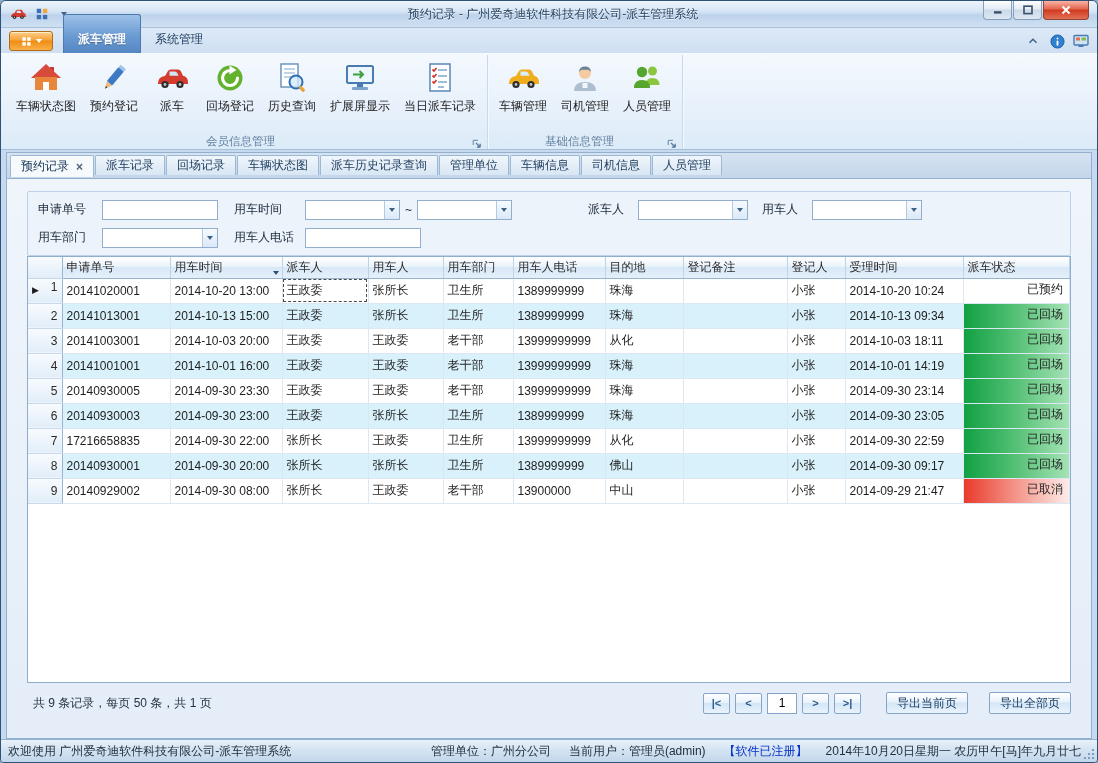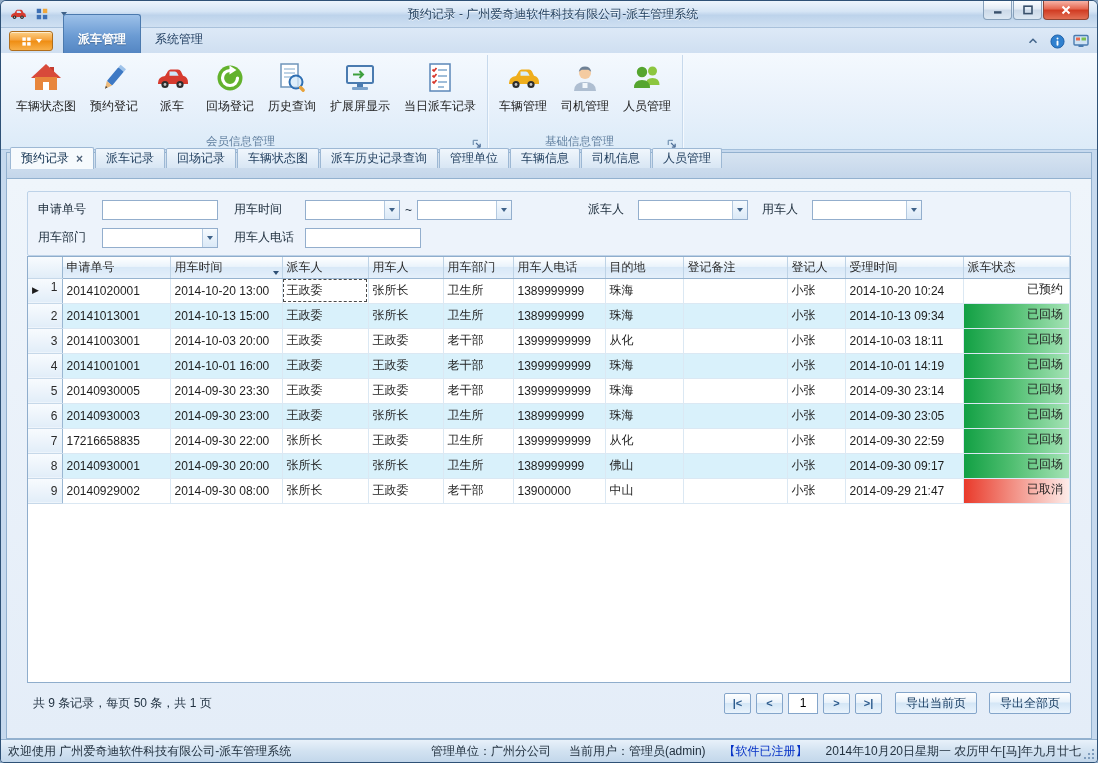--- a/index.html
+++ b/index.html
@@ -35,21 +35,21 @@
 .rgroup-items{display:flex;flex:1;align-items:flex-start;padding:3px 2px 0}
 .rbtn{display:flex;flex-direction:column;align-items:center;min-width:54px;padding:4px 7px 2px;border-radius:3px}
 .ricon{width:32px;height:32px}
 .rlabel{margin-top:4px;white-space:nowrap;color:#1e1e1e}
 .rgroup-label{height:17px;display:flex;align-items:flex-end;padding:0 3px;color:#5e7d9d}
 .gl-text{flex:1;text-align:center;font-size:11.5px}
 .launcher{width:11px;height:11px;flex:none}
 .ribbon-filler{flex:1}
 
 .workspace{flex:1;display:flex;flex-direction:column;margin:2px 5px 0;min-height:0}
-.doctabs{height:26px;flex:none;display:flex;align-items:center;background:linear-gradient(#d6e3f1,#c4d6ea);border:1px solid #93b1cf;border-bottom:none;padding:2px 3px 17px}
+.doctabs{height:26px;flex:none;display:flex;align-items:flex-start;background:linear-gradient(#d6e3f1,#c4d6ea);border:1px solid #93b1cf;border-bottom:none;padding:2px 3px 17px}
 .dtab{display:flex;align-items:center;height:20px;padding:0 10px;margin-right:1px;border:1px solid #9db8d4;border-bottom:none;border-radius:2px 2px 0 0;
   background:linear-gradient(#f0f6fc,#d8e6f4);color:#1e3c5c;white-space:nowrap}
 .dtab.active{background:#f6fafd;height:22px;color:#10304f}
 .dtab:not(.active) .tabx{display:none}
 .tabx{margin-left:7px;color:#4f637a;font-weight:bold;font-size:12px;line-height:1}
 
 .page{flex:1;display:flex;flex-direction:column;min-height:0;border:1px solid #93b1cf;background:linear-gradient(#eff5fb,#e4edf8);padding:12px 20px 24px}
 .fpanel{flex:none;border:1px solid #bdd2e8;background:#edf3fb;border-radius:2px;padding:7px 10px;display:flex;flex-direction:column;gap:7px}
 .frow{display:flex;align-items:center;height:21px}
 .flb{margin-right:8px;white-space:nowrap;color:#20303f}
@@ -81,21 +81,21 @@
 td.c-status{padding:0}
 .status{height:24px;line-height:21px;text-align:right;padding-right:6px}
 .st-returned{background:linear-gradient(90deg,#12a044,#4fbe70 45%,#a5e3b6)}
 .st-cancelled{background:linear-gradient(90deg,#e93a2b,#f28d81 45%,#fdece9)}
 
 .gfooter{flex:none;display:flex;align-items:center;margin-top:9px;padding-left:6px}
 .summary{color:#1f2f3f}
 .pager{margin-left:auto;display:flex;align-items:center;gap:5px}
 .pbtn{width:27px;height:21px;min-width:0;padding:0;font-size:11px;font-weight:bold;color:#2d5c8e}
 .pinput{width:30px;height:21px;border:1px solid #84a5ca;text-align:center;font:inherit}
-.pexport{display:flex;gap:12px;margin-left:8px}
+.pexport{display:flex;gap:21px;margin-left:20px}
 
 .statusbar{height:23px;flex:none;display:flex;align-items:center;gap:18px;padding:0 16px 0 7px;position:relative;
   background:linear-gradient(#e8f1fa,#d2e2f1 50%,#c3d7eb);border-top:1px solid #93b1cf;color:#22313f}
 .sb-right{margin-left:auto;display:flex;align-items:center;gap:18px;white-space:nowrap}
 .sb-license{color:#0531c6;font-weight:normal;cursor:pointer}
 .grip{position:absolute;right:2px;bottom:2px;width:11px;height:11px}
 .grip::before{content:"";position:absolute;right:1px;bottom:1px;width:2px;height:2px;background:#7f9dbd;
   box-shadow:-4px 0 0 #7f9dbd,-8px 0 0 #7f9dbd,0 -4px 0 #7f9dbd,-4px -4px 0 #7f9dbd,0 -8px 0 #7f9dbd}
 svg{display:block}
 </style>

